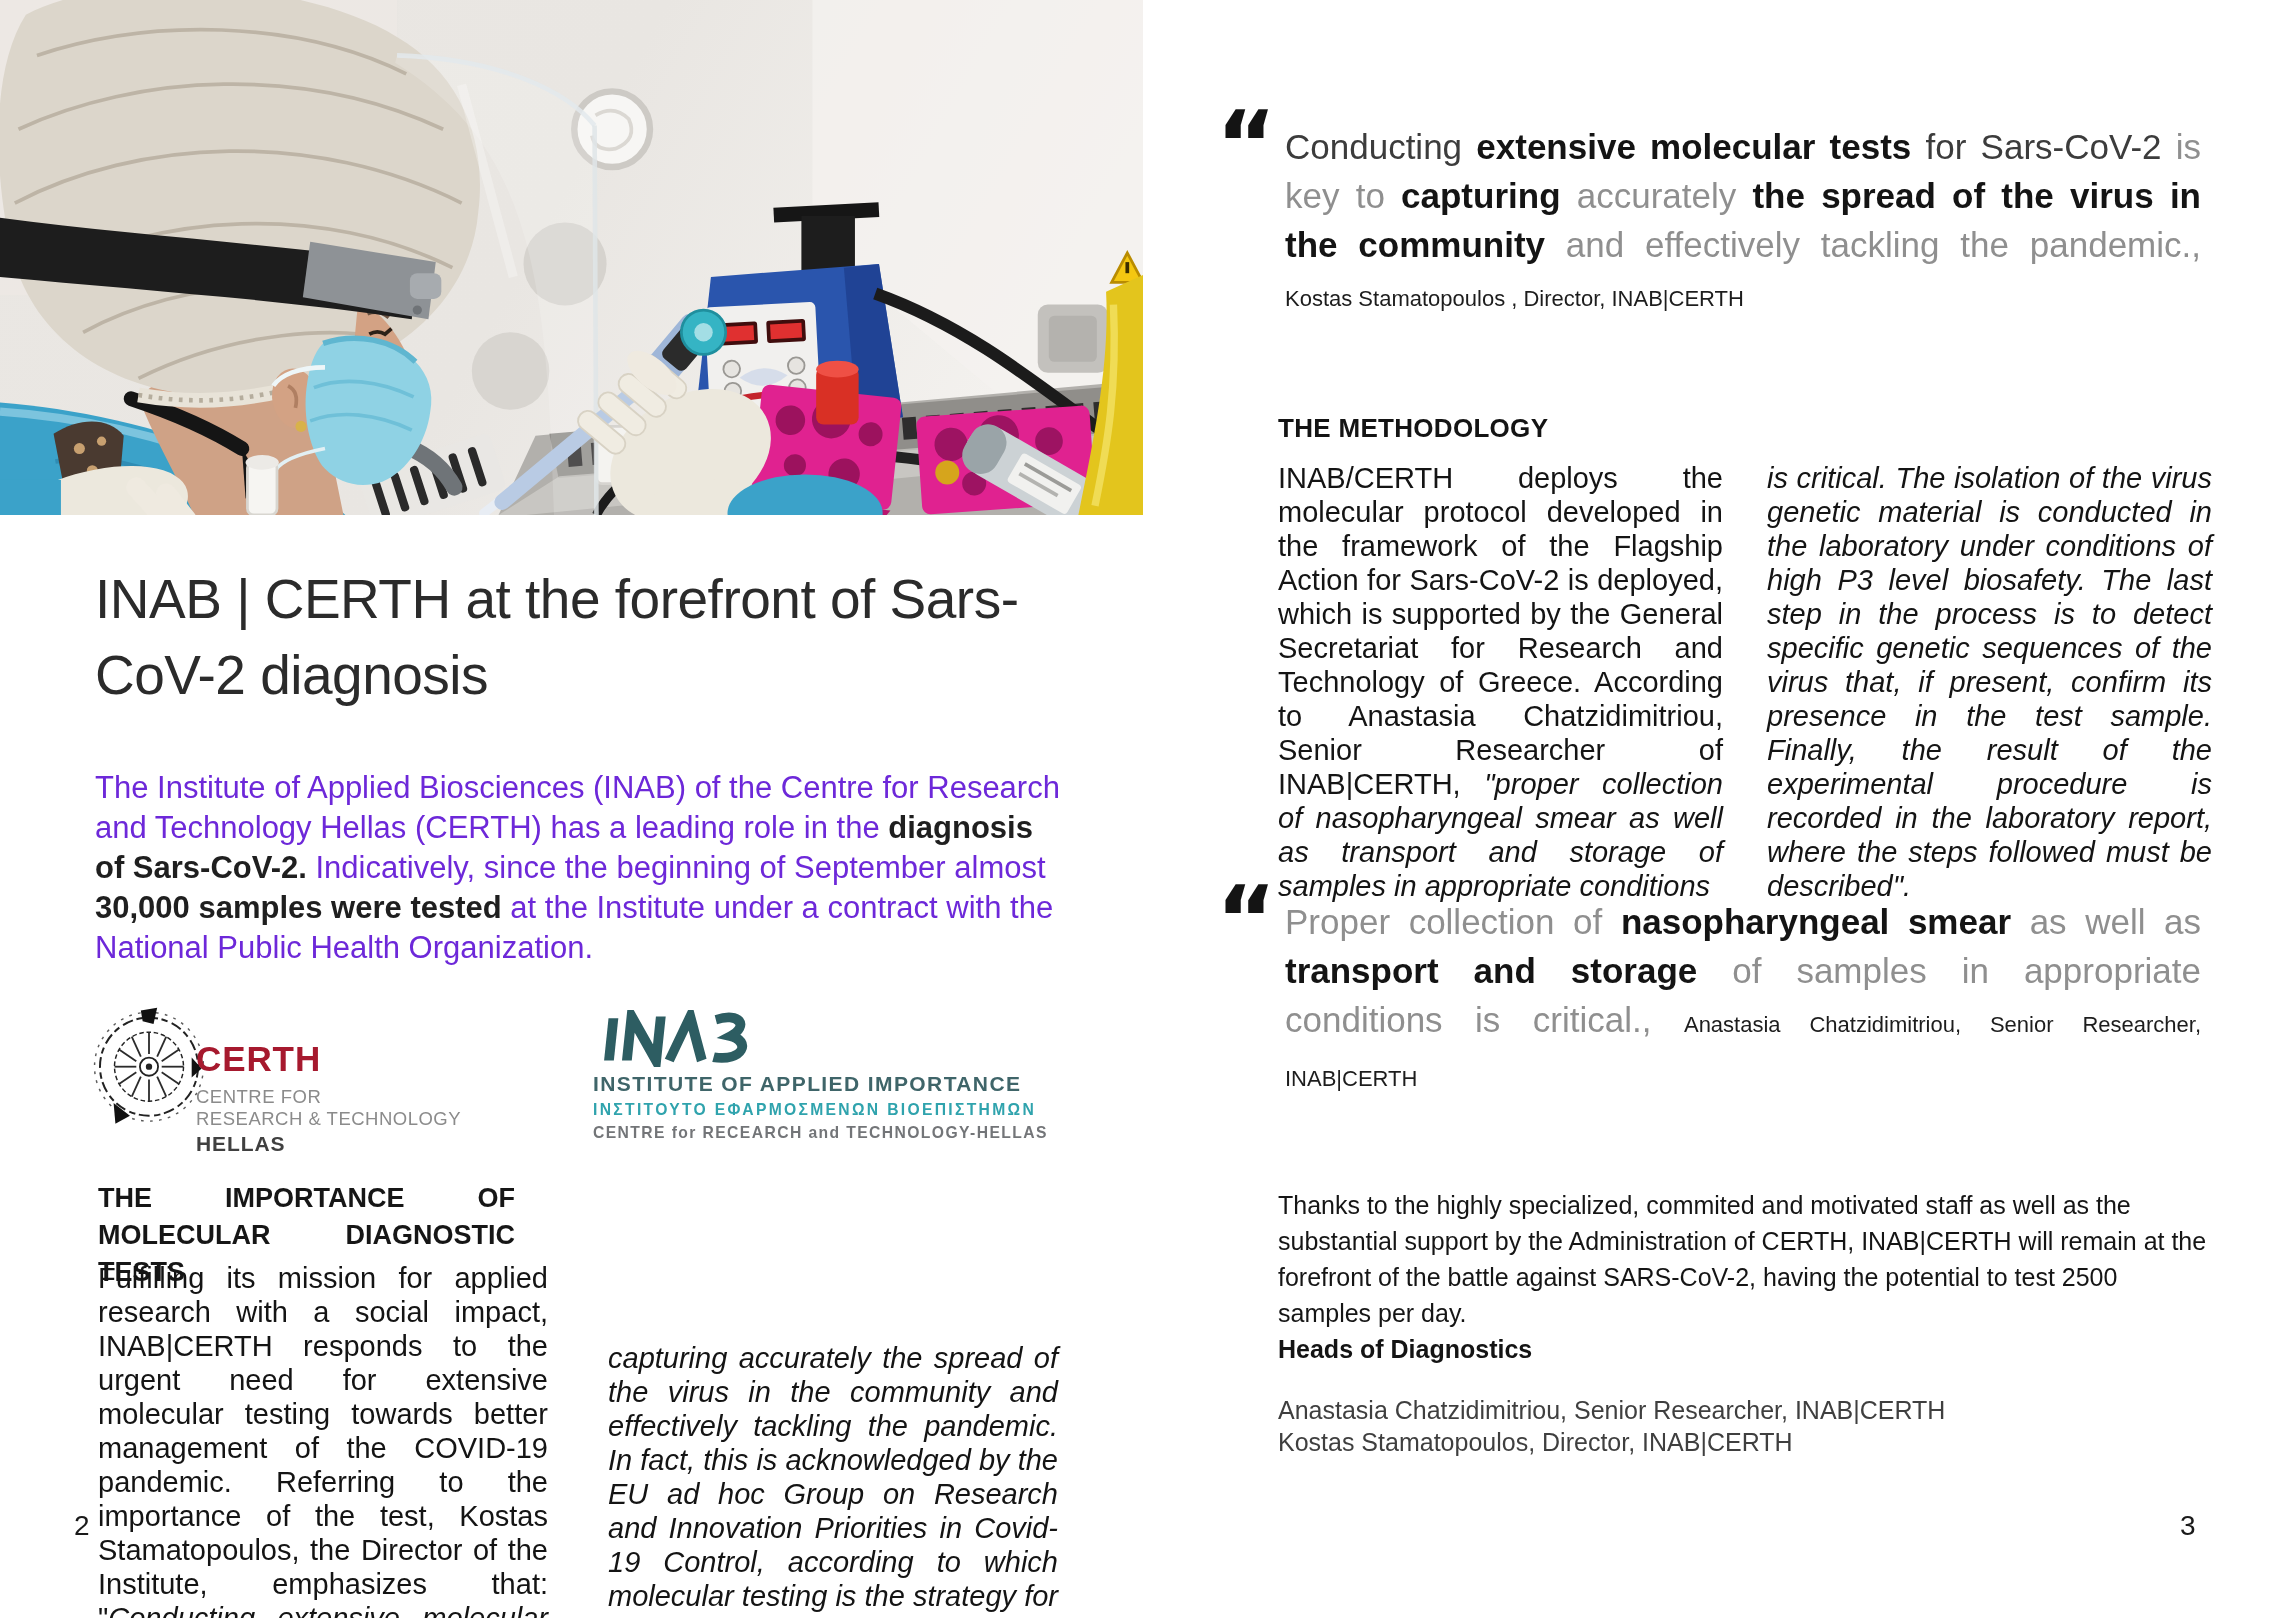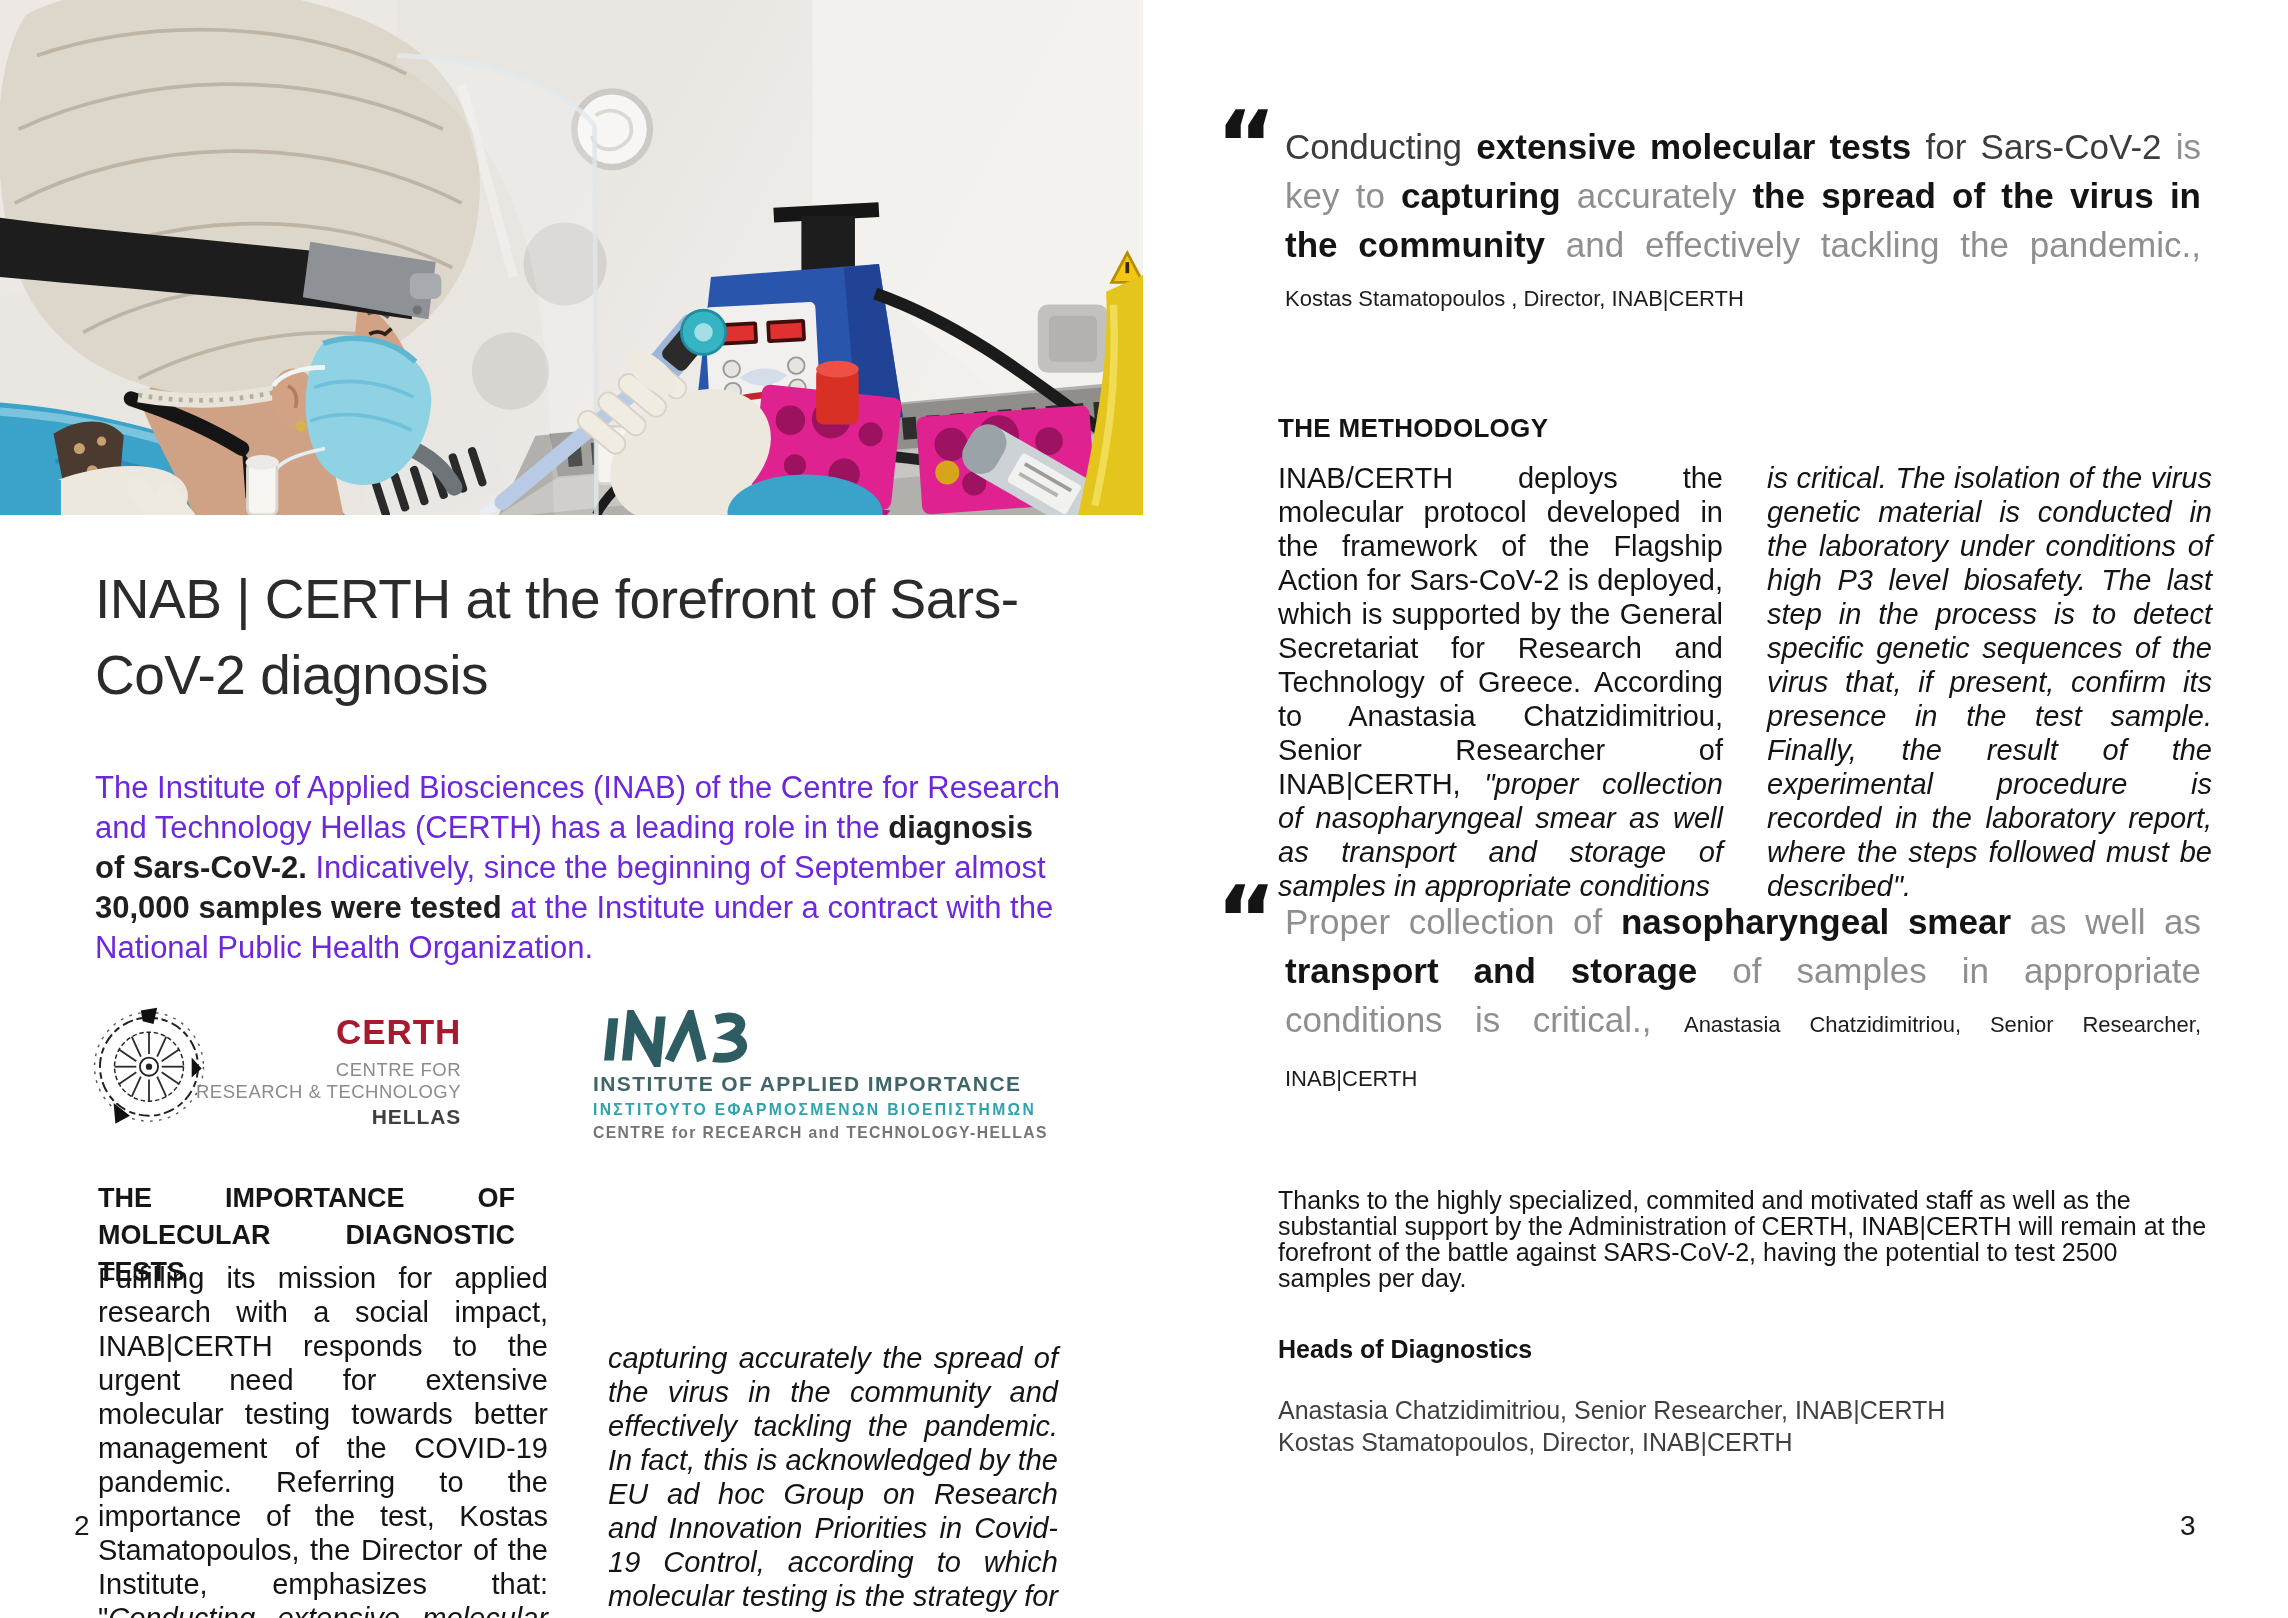--- a/index.html
+++ b/index.html
@@ -23,21 +23,21 @@
   .inab-line2{font-size:15.7px;color:#2fa3ad;font-weight:700;letter-spacing:2.3px;line-height:24px;}
   .inab-line3{font-size:15.7px;color:#737578;font-weight:700;letter-spacing:1.4px;line-height:22px;}
   
   .quote{font-size:35px;line-height:49px;text-align:justify;}
   .quote .seg-dark{color:#3c3c3c;}
   .quote .seg-bold{color:#141414;font-weight:700;}
   .quote .seg-gray{color:#8f8f8f;}
   .quote .attr{font-size:22px;color:#1d1d1d;}
   .qmark{font-family:"DejaVu Sans",sans-serif;font-weight:700;font-size:92px;line-height:92px;color:#141414;}
   .m-heading{font-size:26px;font-weight:700;color:#141414;letter-spacing:0.3px;}
-  .closing{font-size:25px;line-height:26px;color:#151515;}
+  .closing{font-size:25px;line-height:36px;color:#151515;}
   .heads-h{font-size:25px;font-weight:700;color:#141414;}
   .heads-names{font-size:25px;line-height:32px;color:#3f3f3f;}
 </style>
 </head>
 <body>
 
 <div class="abs" style="left:0;top:0;width:1143px;height:515px;">
 <svg width="1143" height="515" viewBox="0 0 1238 558" preserveAspectRatio="none">
   <defs>
     <linearGradient id="wall" x1="0" y1="0" x2="1" y2="0.25">
@@ -251,21 +251,21 @@
         <line x1="32" y1="49" x2="51" y2="62"></line>
         <line x1="46" y1="35" x2="56" y2="57"></line>
     </g>
     <circle cx="65" cy="68" r="10" fill="none" stroke="#222" stroke-width="2"></circle>
     <circle cx="65" cy="68" r="3.5" fill="#222"></circle>
     <path d="M56,6 L74,3 L70,21 L58,18 Z" fill="#111"></path>
     <path d="M26,108 L44,122 L28,131 Z" fill="#111"></path>
     <path d="M112,58 L123,70 L112,80 Z" fill="#111"></path>
   </svg>
 </div>
-<div class="abs" style="left:196px;top:1013px;text-align:right;">
+<div class="abs" style="left:196px;top:1040px;">
   <div class="certh-name">CERTH</div>
   <div class="certh-line" style="margin-top:9.2px;">CENTRE FOR</div>
   <div class="certh-line">RESEARCH &amp; TECHNOLOGY</div>
   <div class="certh-hellas">HELLAS</div>
 </div>
 
 <div class="abs" style="left:593px;top:1010px;">
   <svg width="194" height="57" viewBox="0 0 210 70">
     <g stroke="#2d5d62" stroke-width="12" fill="none" transform="skewX(-6)">
       <line x1="12" y1="10" x2="12" y2="62"></line>

